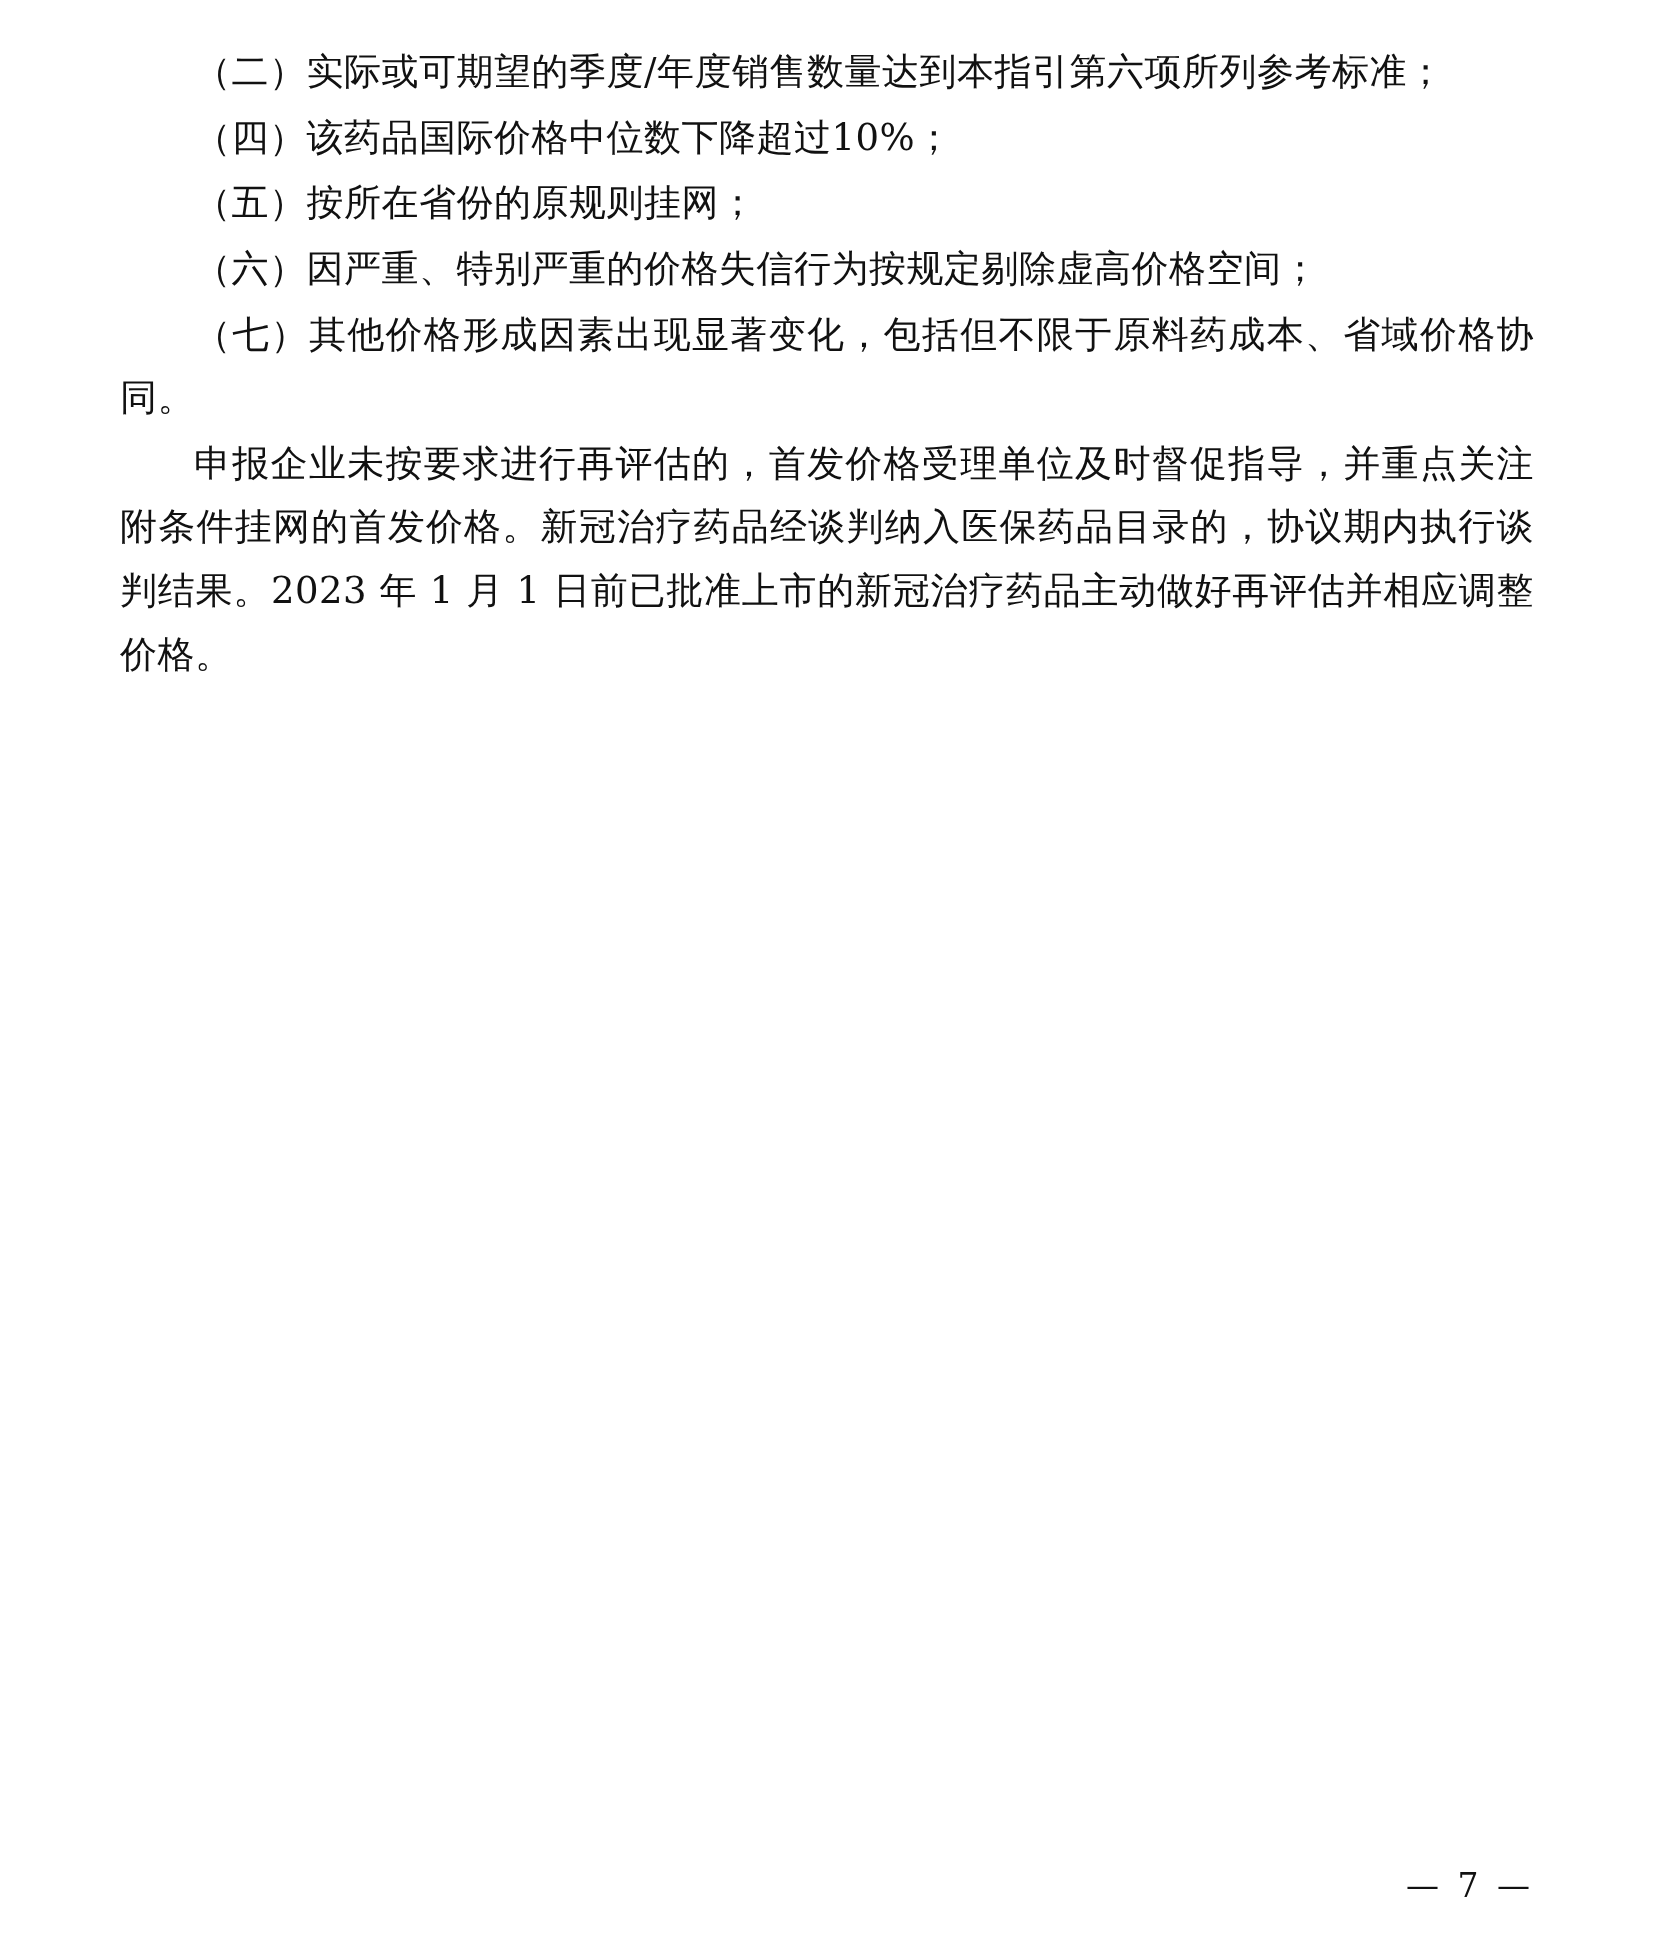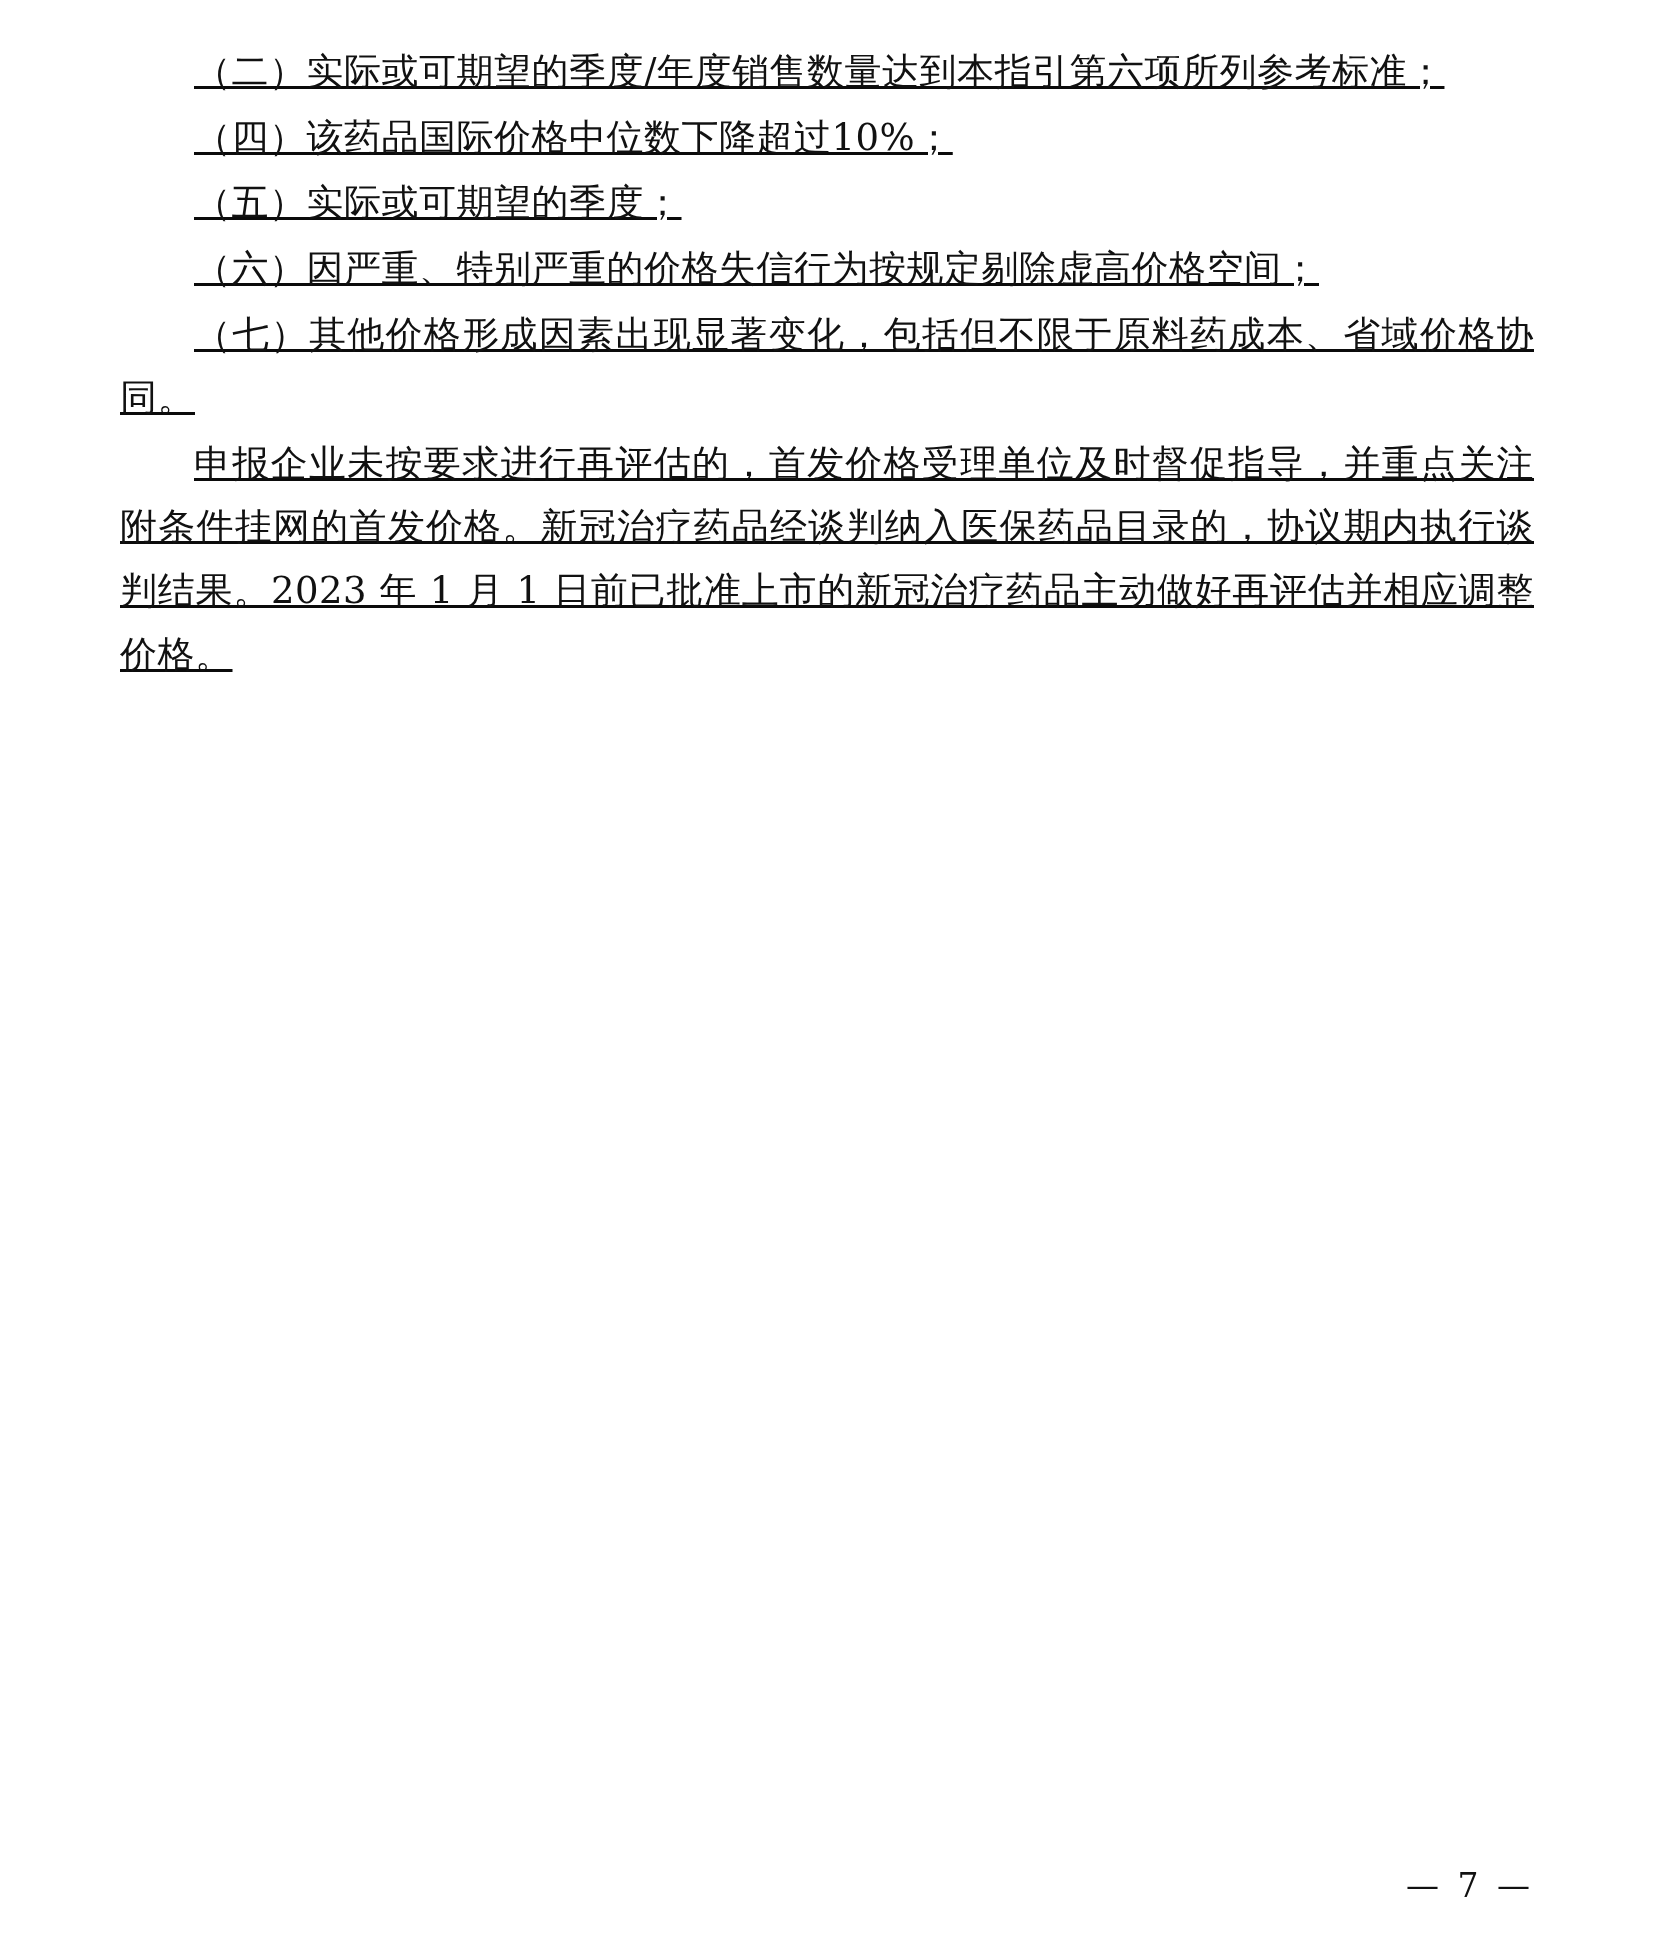--- a/index.html
+++ b/index.html
@@ -9,21 +9,20 @@
   }
   .page {
     position: relative;
     width: 1654px;
     height: 1949px;
     background: #ffffff;
     box-sizing: border-box;
     padding: 40px 120px 0 120px;
     font-family: "DejaVu Serif", "Liberation Serif", serif;
     color: #0b0b0b;
-    text-decoration: underline;
   }
   .body-text {
     font-size: 37px;
     line-height: 1.72;
     text-align: justify;
     text-justify: inter-ideograph;
     letter-spacing: 0.5px;
     color: #111111;
   }
   .para {
@@ -50,21 +49,21 @@
 
 <div class="page">
 
   <div class="body-text">
 
     <p class="para">（二）实际或可期望的季度/年度销售数量达到本指引第六项所列参考标准；</p>
 
 
     <p class="para">（四）该药品国际价格中位数下降超过10%；</p>
 
-    <p class="para">（五）实际或可期望的季度；</p>
+    <p class="para">（五）按所在省份的原规则挂网；</p>
 
     <p class="para">（六）因严重、特别严重的价格失信行为按规定剔除虚高价格空间；</p>
 
     <p class="para">（七）其他价格形成因素出现显著变化，包括但不限于原料药成本、省域价格协同。</p>
 
     <p class="para">申报企业未按要求进行再评估的，首发价格受理单位及时督促指导，并重点关注附条件挂网的首发价格。新冠治疗药品经谈判纳入医保药品目录的，协议期内执行谈判结果。2023 年 1 月 1 日前已批准上市的新冠治疗药品主动做好再评估并相应调整价格。</p>
 
 
   </div>
 

